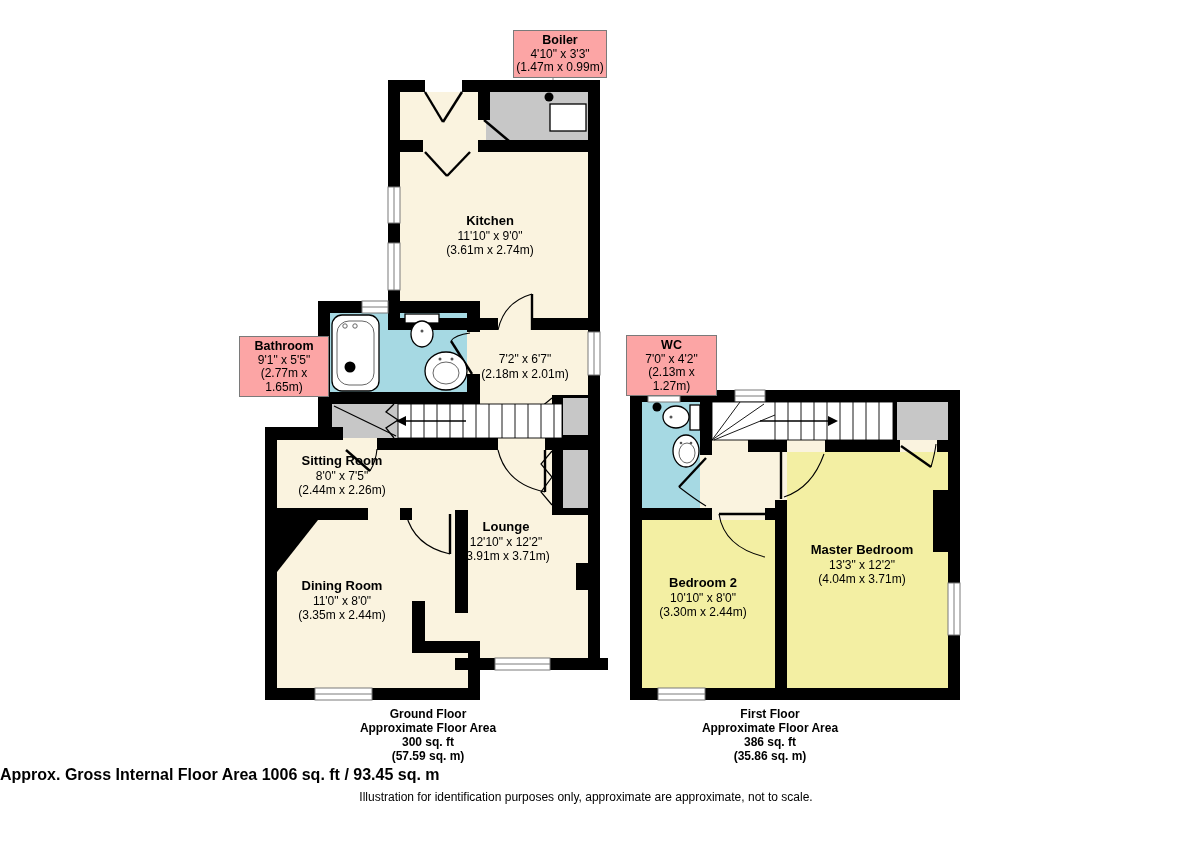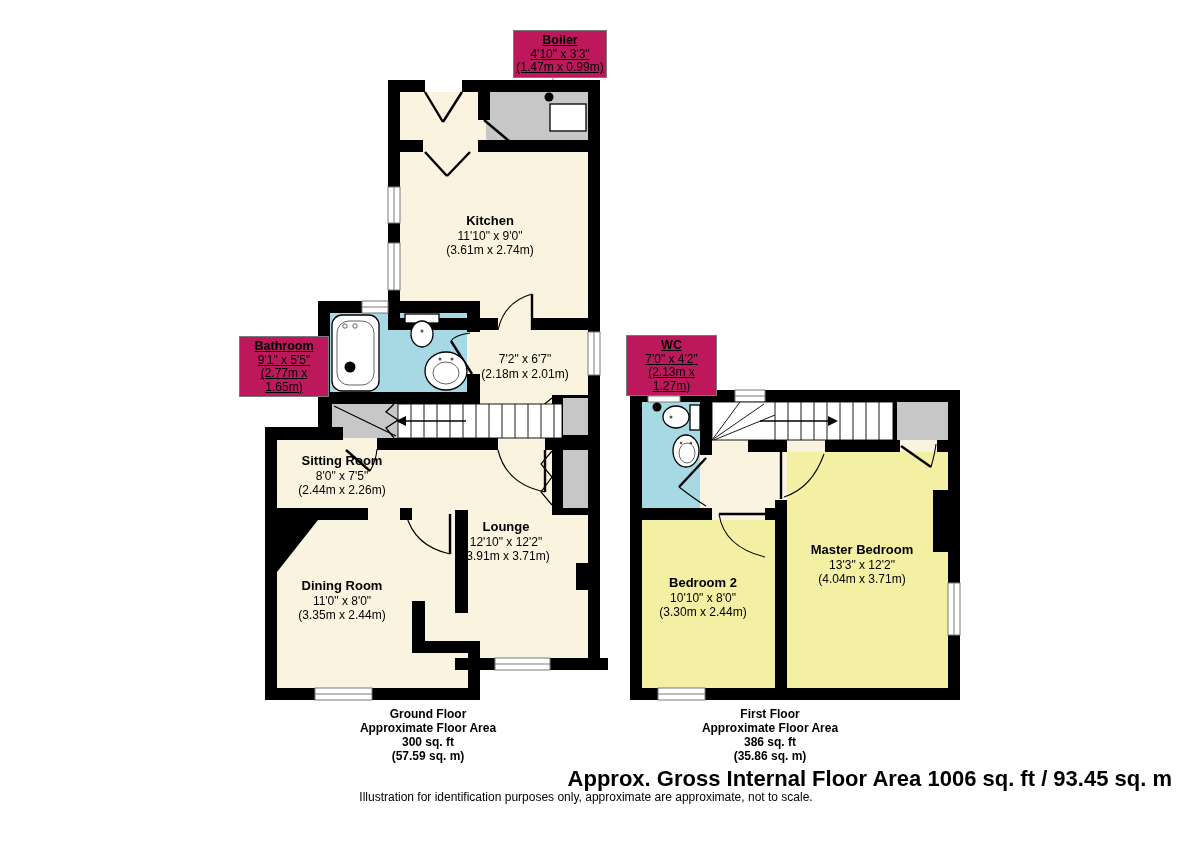--- a/index.html
+++ b/index.html
@@ -13,29 +13,29 @@
   .floor-gray{fill:var(--gray,#c7c7c7);}
   .win{fill:#fff;stroke:#7a7a7a;stroke-width:1;}
   .winline{stroke:#7a7a7a;stroke-width:1;}
   .leaf{stroke:#000;stroke-width:2.4;fill:none;}
   .arc{stroke:#000;stroke-width:1.1;fill:none;}
   .fix{fill:#fff;stroke:#000;stroke-width:1.3;}
   .fix2{fill:none;stroke:#555;stroke-width:0.9;}
   .tread{stroke:#000;stroke-width:0.9;}
   .thin{stroke:#000;stroke-width:1.2;fill:none;}
   .leader{stroke:#888;stroke-width:1;}
-  .lblbox{position:absolute;background:#be185d;border:1px solid #7a7a7a;text-align:center;
-          padding:3px 2px 2px 2px;line-height:13.5px;z-index:3;text-decoration:underline;}
+  .lblbox{position:absolute;background:#fca5a5;border:1px solid #7a7a7a;text-align:center;
+          padding:3px 2px 2px 2px;line-height:13.5px;z-index:3;}
   .lblbox .nm{font-weight:bold;font-size:12.5px;}
   .lblbox .dim{font-size:12px;}
   .roomlbl{position:absolute;text-align:center;line-height:14.5px;z-index:2;}
   .roomlbl .nm{font-weight:bold;font-size:13px;}
   .roomlbl .dim{font-size:12px;}
   .caption{position:absolute;text-align:center;font-weight:bold;font-size:12px;line-height:14px;z-index:2;}
-  .foot-title{position:absolute;left:0;width:1172px;text-align:right;font-weight:bold;font-size:22px;z-index:2;}
+  .foot-title{position:absolute;left:0;width:1172px;text-align:left;font-weight:bold;font-size:16px;z-index:2;}
   .foot-small{position:absolute;left:0;width:1172px;text-align:center;font-size:12px;z-index:2;}
 </style>
 </head>
 <body>
 
 <div id="stage">
 
 <svg id="plan-svg" width="1200" height="847" viewBox="0 0 1200 847">
 
   <g>

